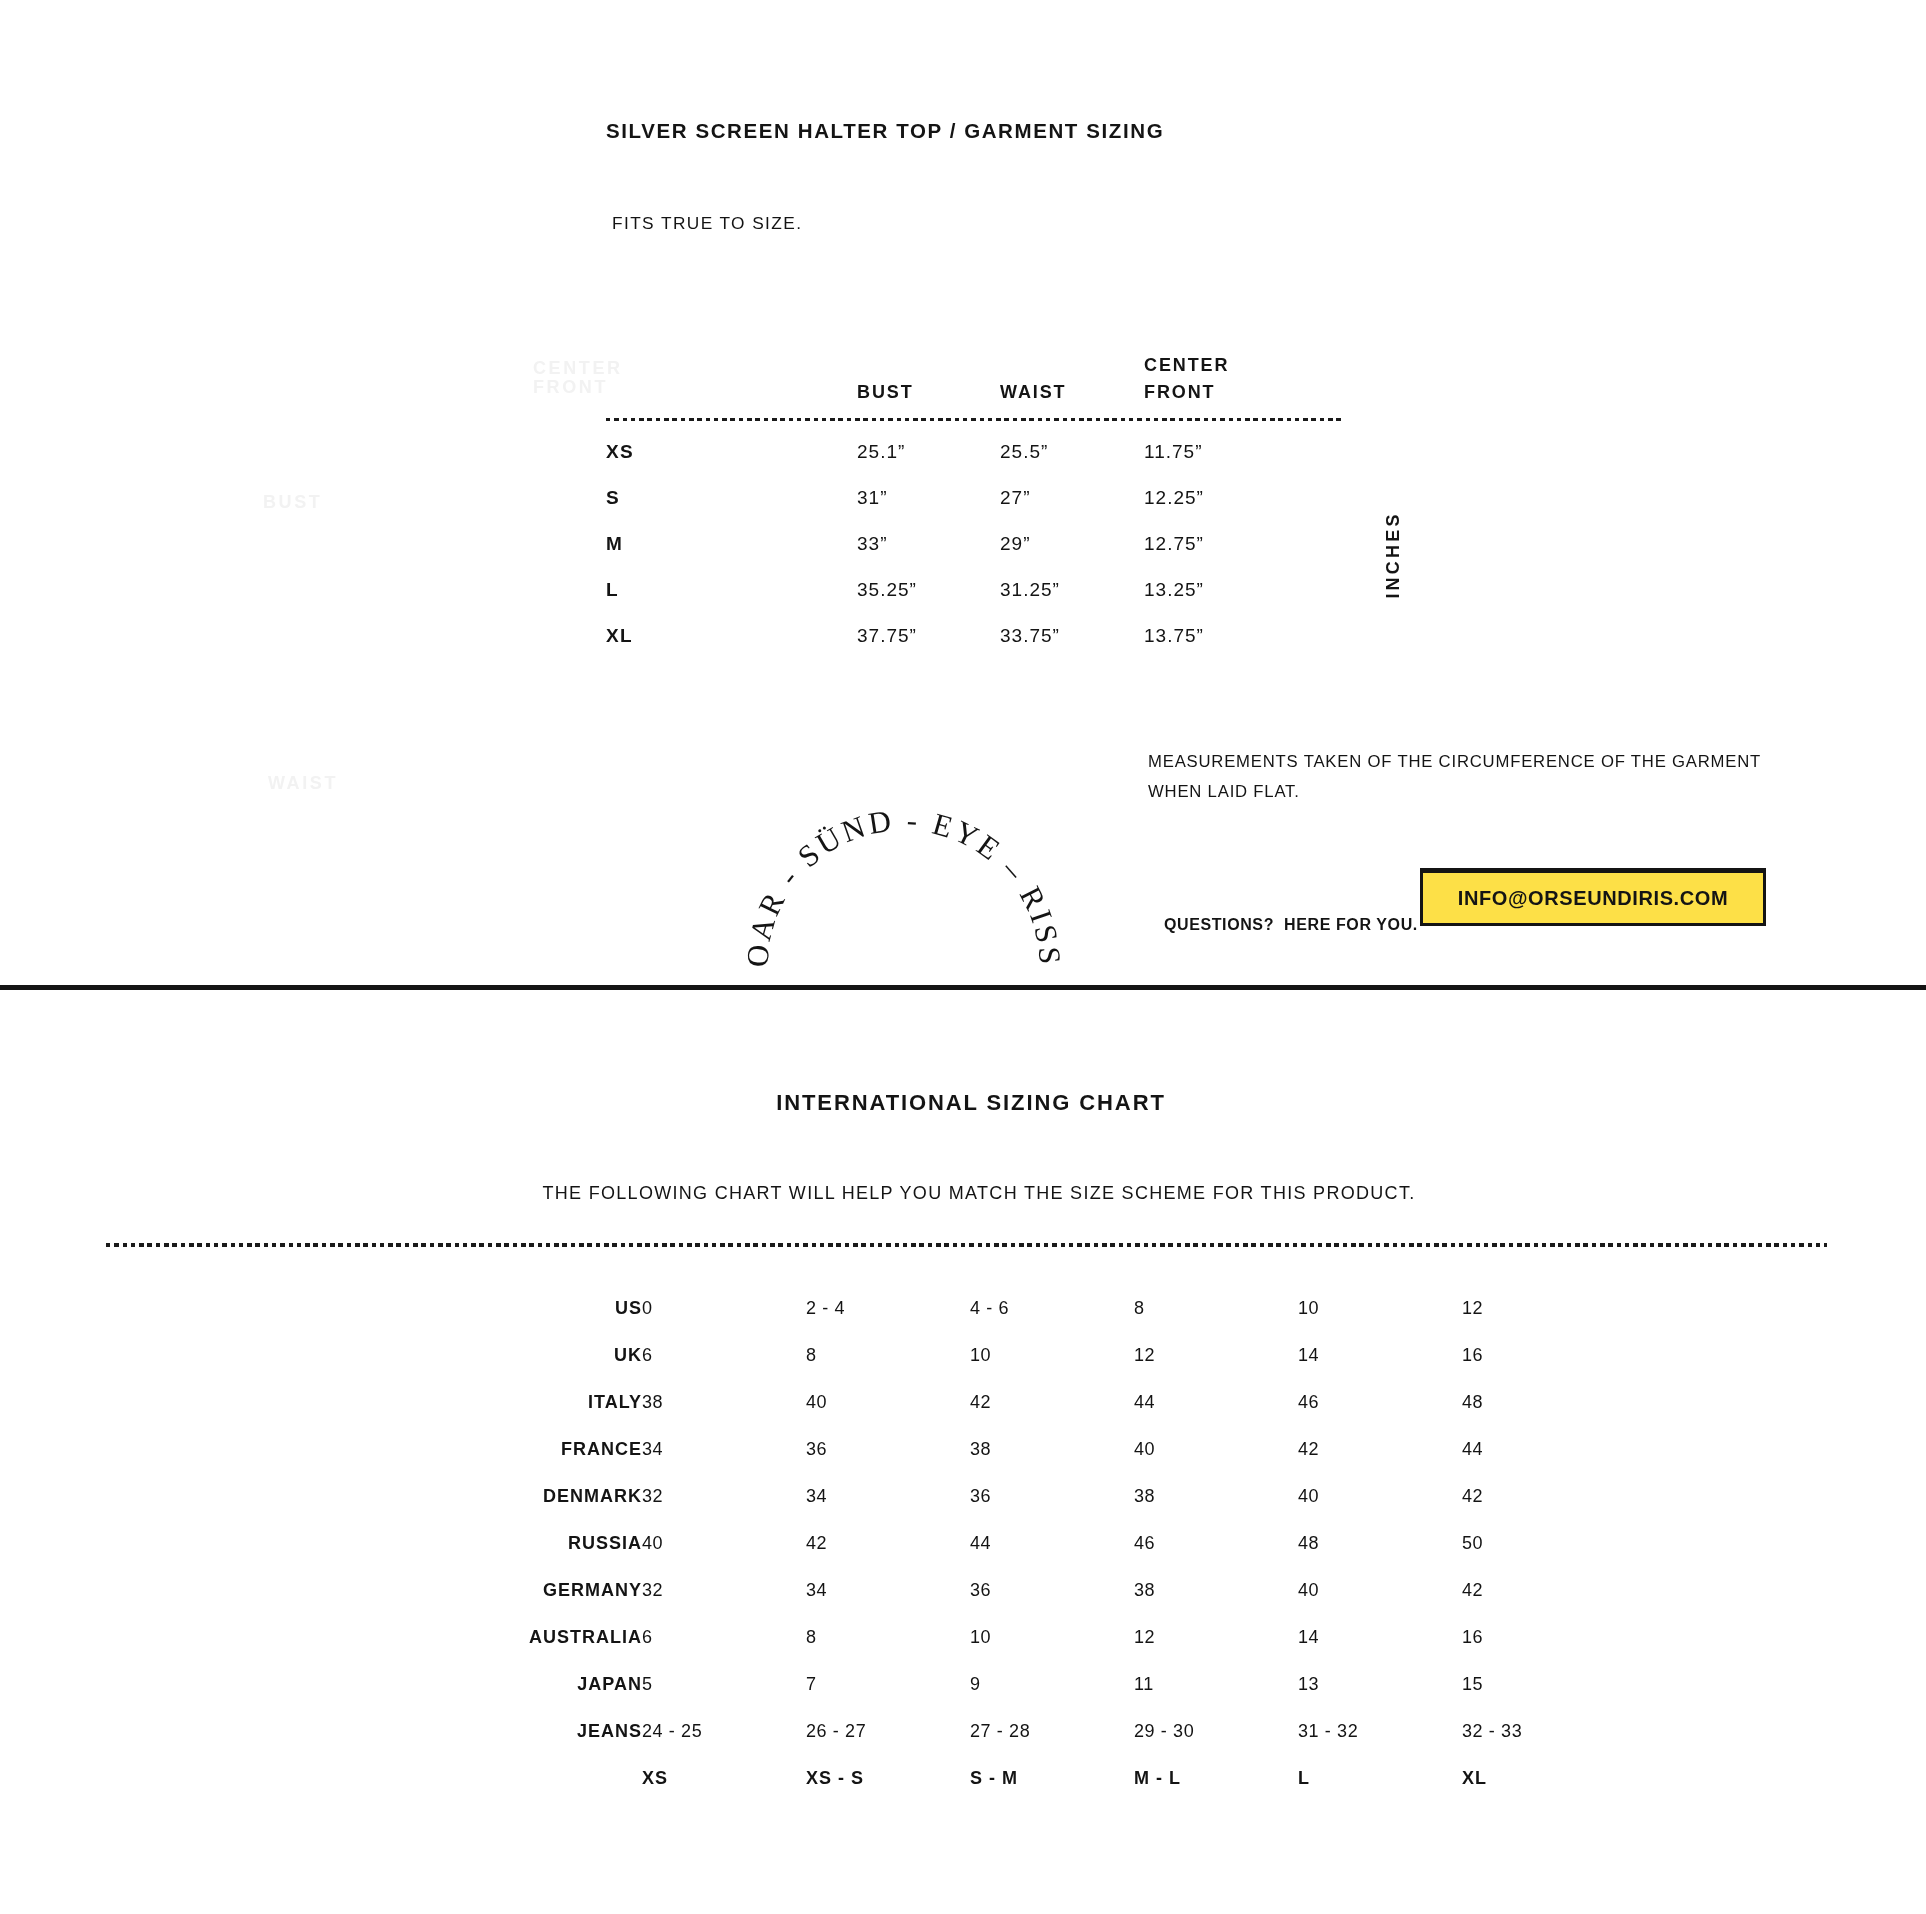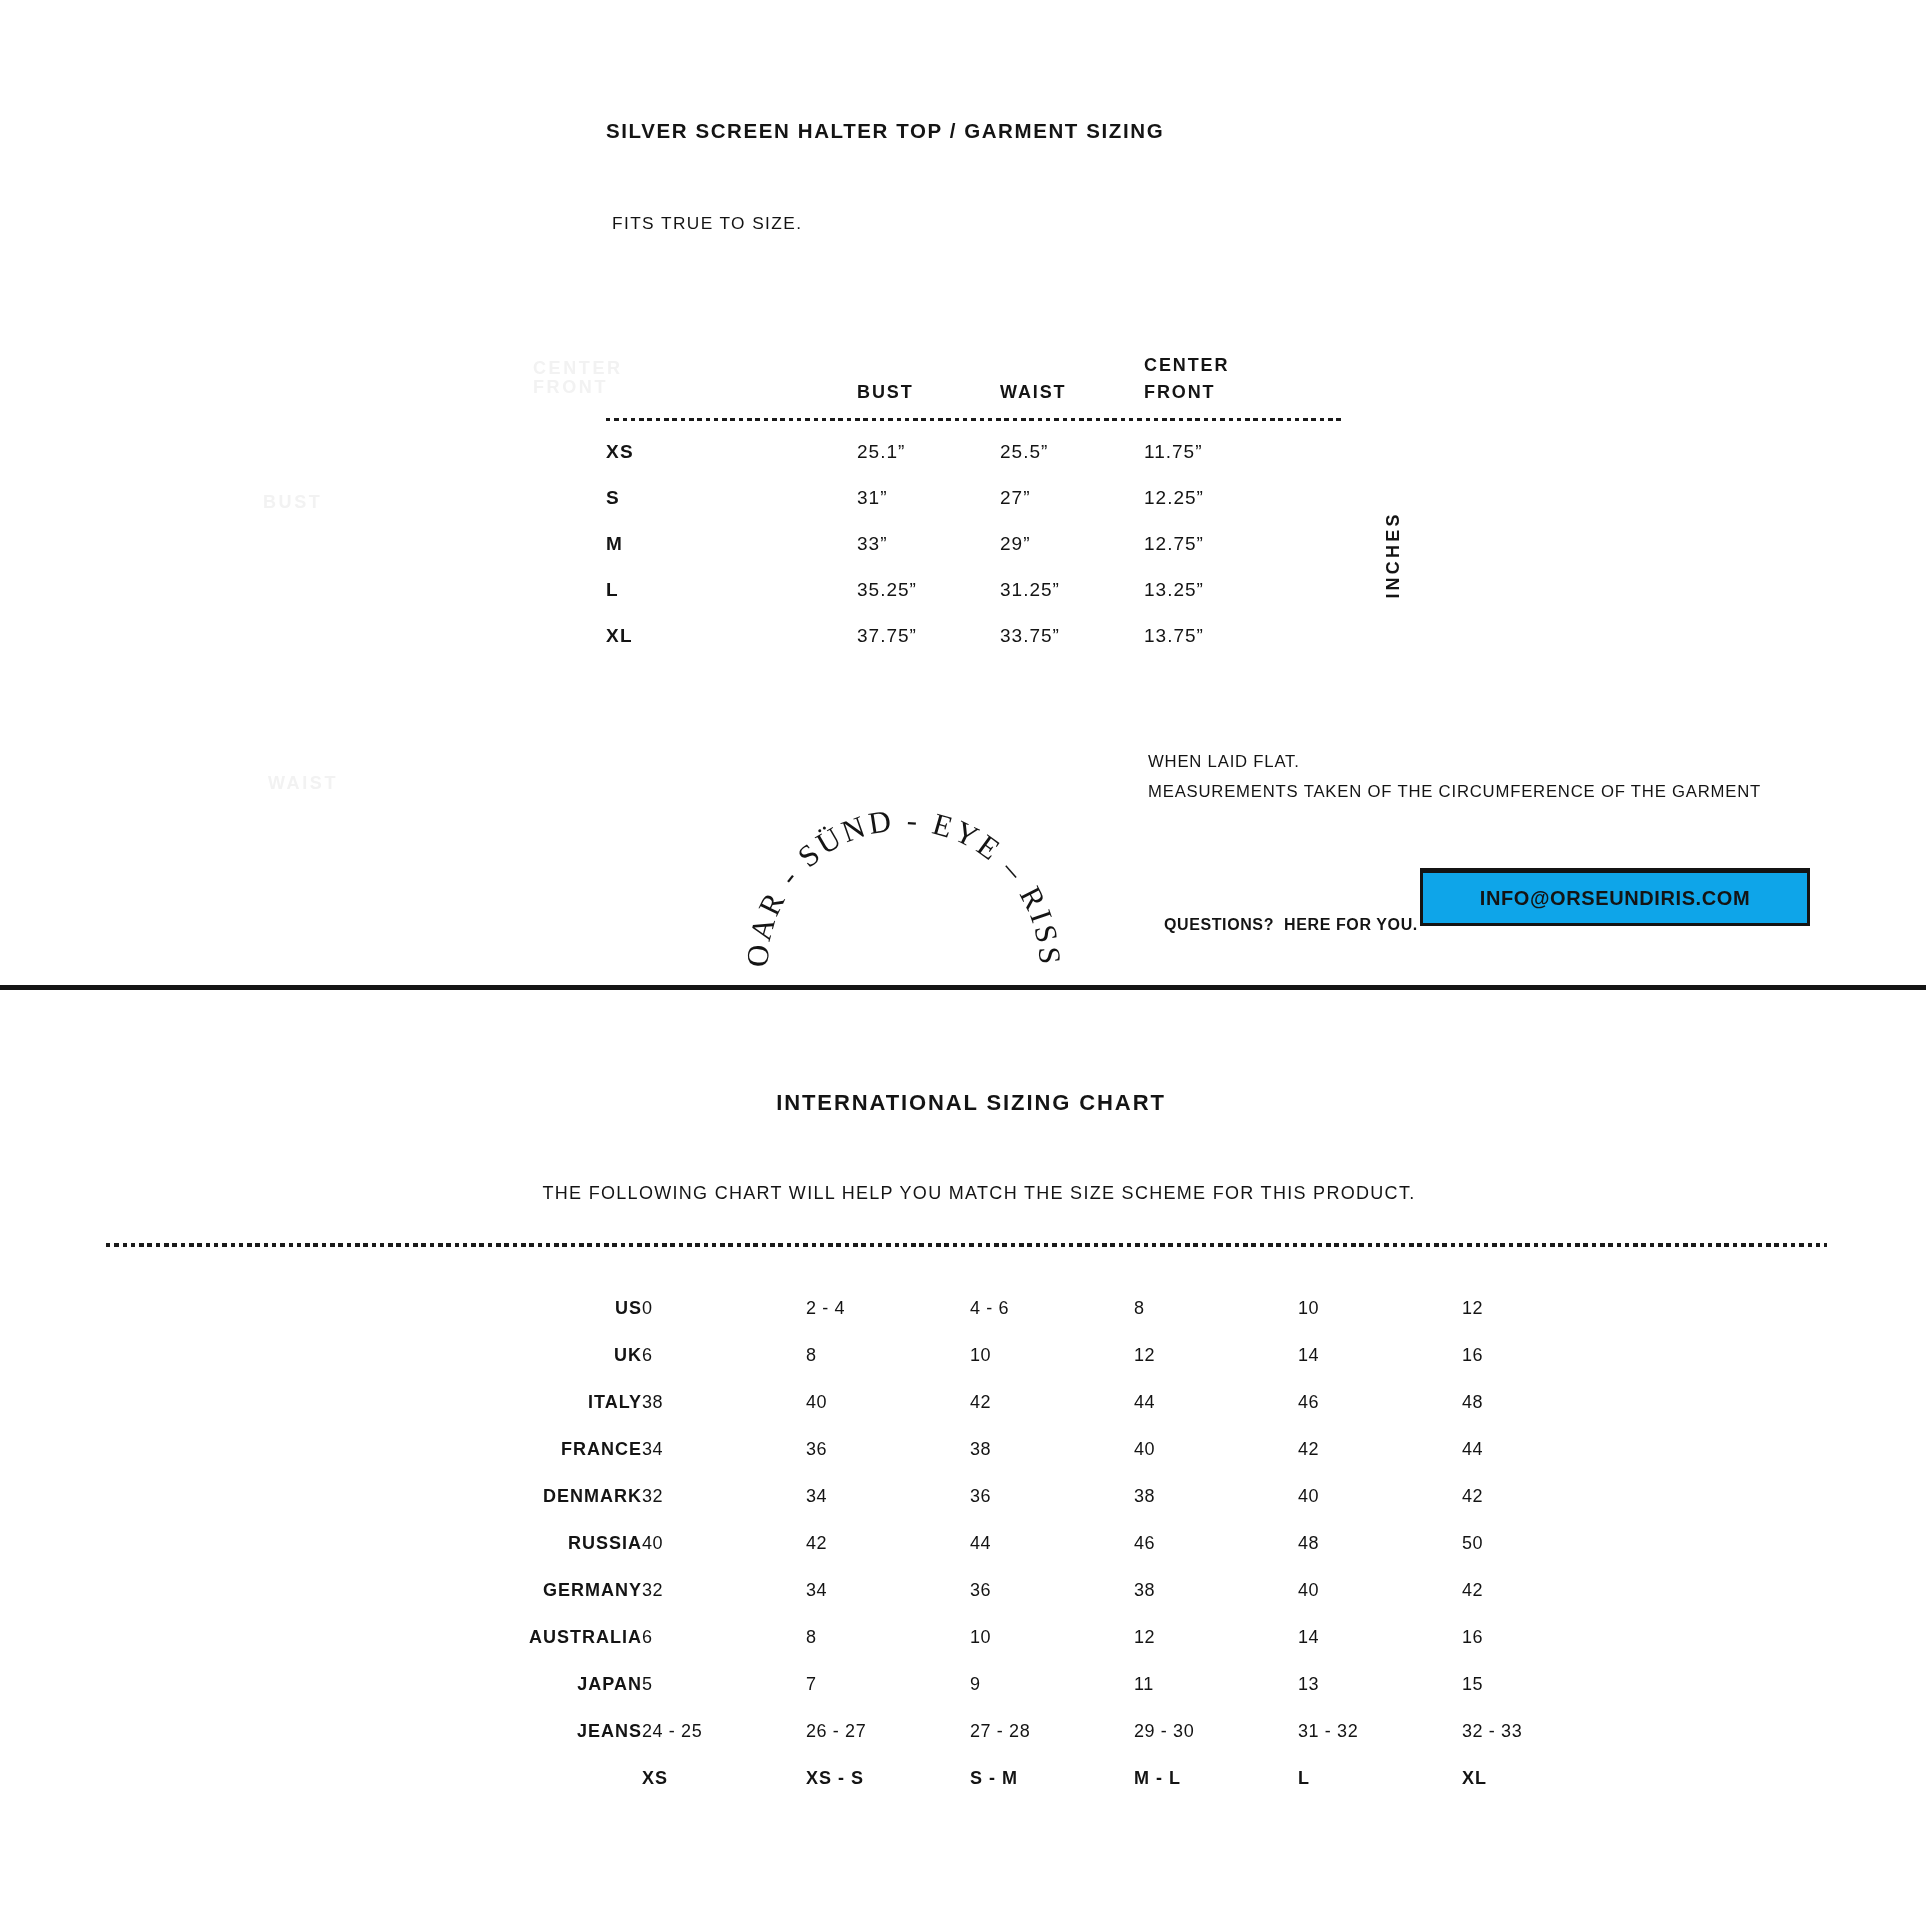--- a/index.html
+++ b/index.html
@@ -67,25 +67,25 @@
   .arc-svg text {
     font-family:"Liberation Serif", serif; font-size:48px;
     letter-spacing:5px; fill:#141414;
   }
 
   .questions {
     position:absolute; left:1148px; top:900px; margin:16px;
     font-weight:bold; font-size:16px; letter-spacing:0.6px; white-space:pre;
   }
   .email-box {
-    position:absolute; left:1420px; top:868px; width:390px; height:58px;
+    position:absolute; left:1420px; top:868px; width:346px; height:58px;
     border:3.2px solid #141414; border-top-width:5.8px;
     display:flex; align-items:center; justify-content:center;
     font-weight:bold; font-size:20px; letter-spacing:0.6px; cursor:pointer;
-    background:#0ea5e9;
+    background:#fde047;
   }
 
   .divider { position:absolute; left:0; top:985px; width:1926px; height:4.5px; background:#141414; }
 
   
   .intl-title {
     position:absolute; left:0; top:1082px; width:1926px; margin:8px;
     text-align:center; font-size:22px; font-weight:bold; letter-spacing:1.9px;
   }
   .intl-sub {
@@ -168,22 +168,22 @@
             <span data-name="garment-row-bust-cell">37.75”</span>
             <span data-name="garment-row-waist-cell">33.75”</span>
             <span data-name="garment-row-center_front-cell">13.75”</span>
           </div>
         </div>
     </div>
 
     <div class="inches" data-name="units-label">INCHES</div>
 
     <p class="note" data-name="measurement-note">
+      <span data-name="measurement-note-line1">MEASUREMENTS TAKEN OF THE CIRCUMFERENCE OF THE GARMENT</span>
       <span data-name="measurement-note-line2">WHEN LAID FLAT.</span>
-      <span data-name="measurement-note-line1">MEASUREMENTS TAKEN OF THE CIRCUMFERENCE OF THE GARMENT</span>
     </p>
 
     <svg class="arc-svg" data-name="brand-logo-arc" width="398" height="218" viewBox="0 0 620 340">
       <path id="arcPath" d="M 96 300 A 212 212 0 0 1 520 300" fill="none" stroke="none"></path>
       <text text-anchor="middle">
         <textPath href="#arcPath" startOffset="50%" data-name="brand-logo-text">OAR - SÜND - EYE – RISS</textPath>
       </text>
     </svg>
 
     <p class="questions" data-name="questions-label">QUESTIONS?  HERE FOR YOU.</p>

